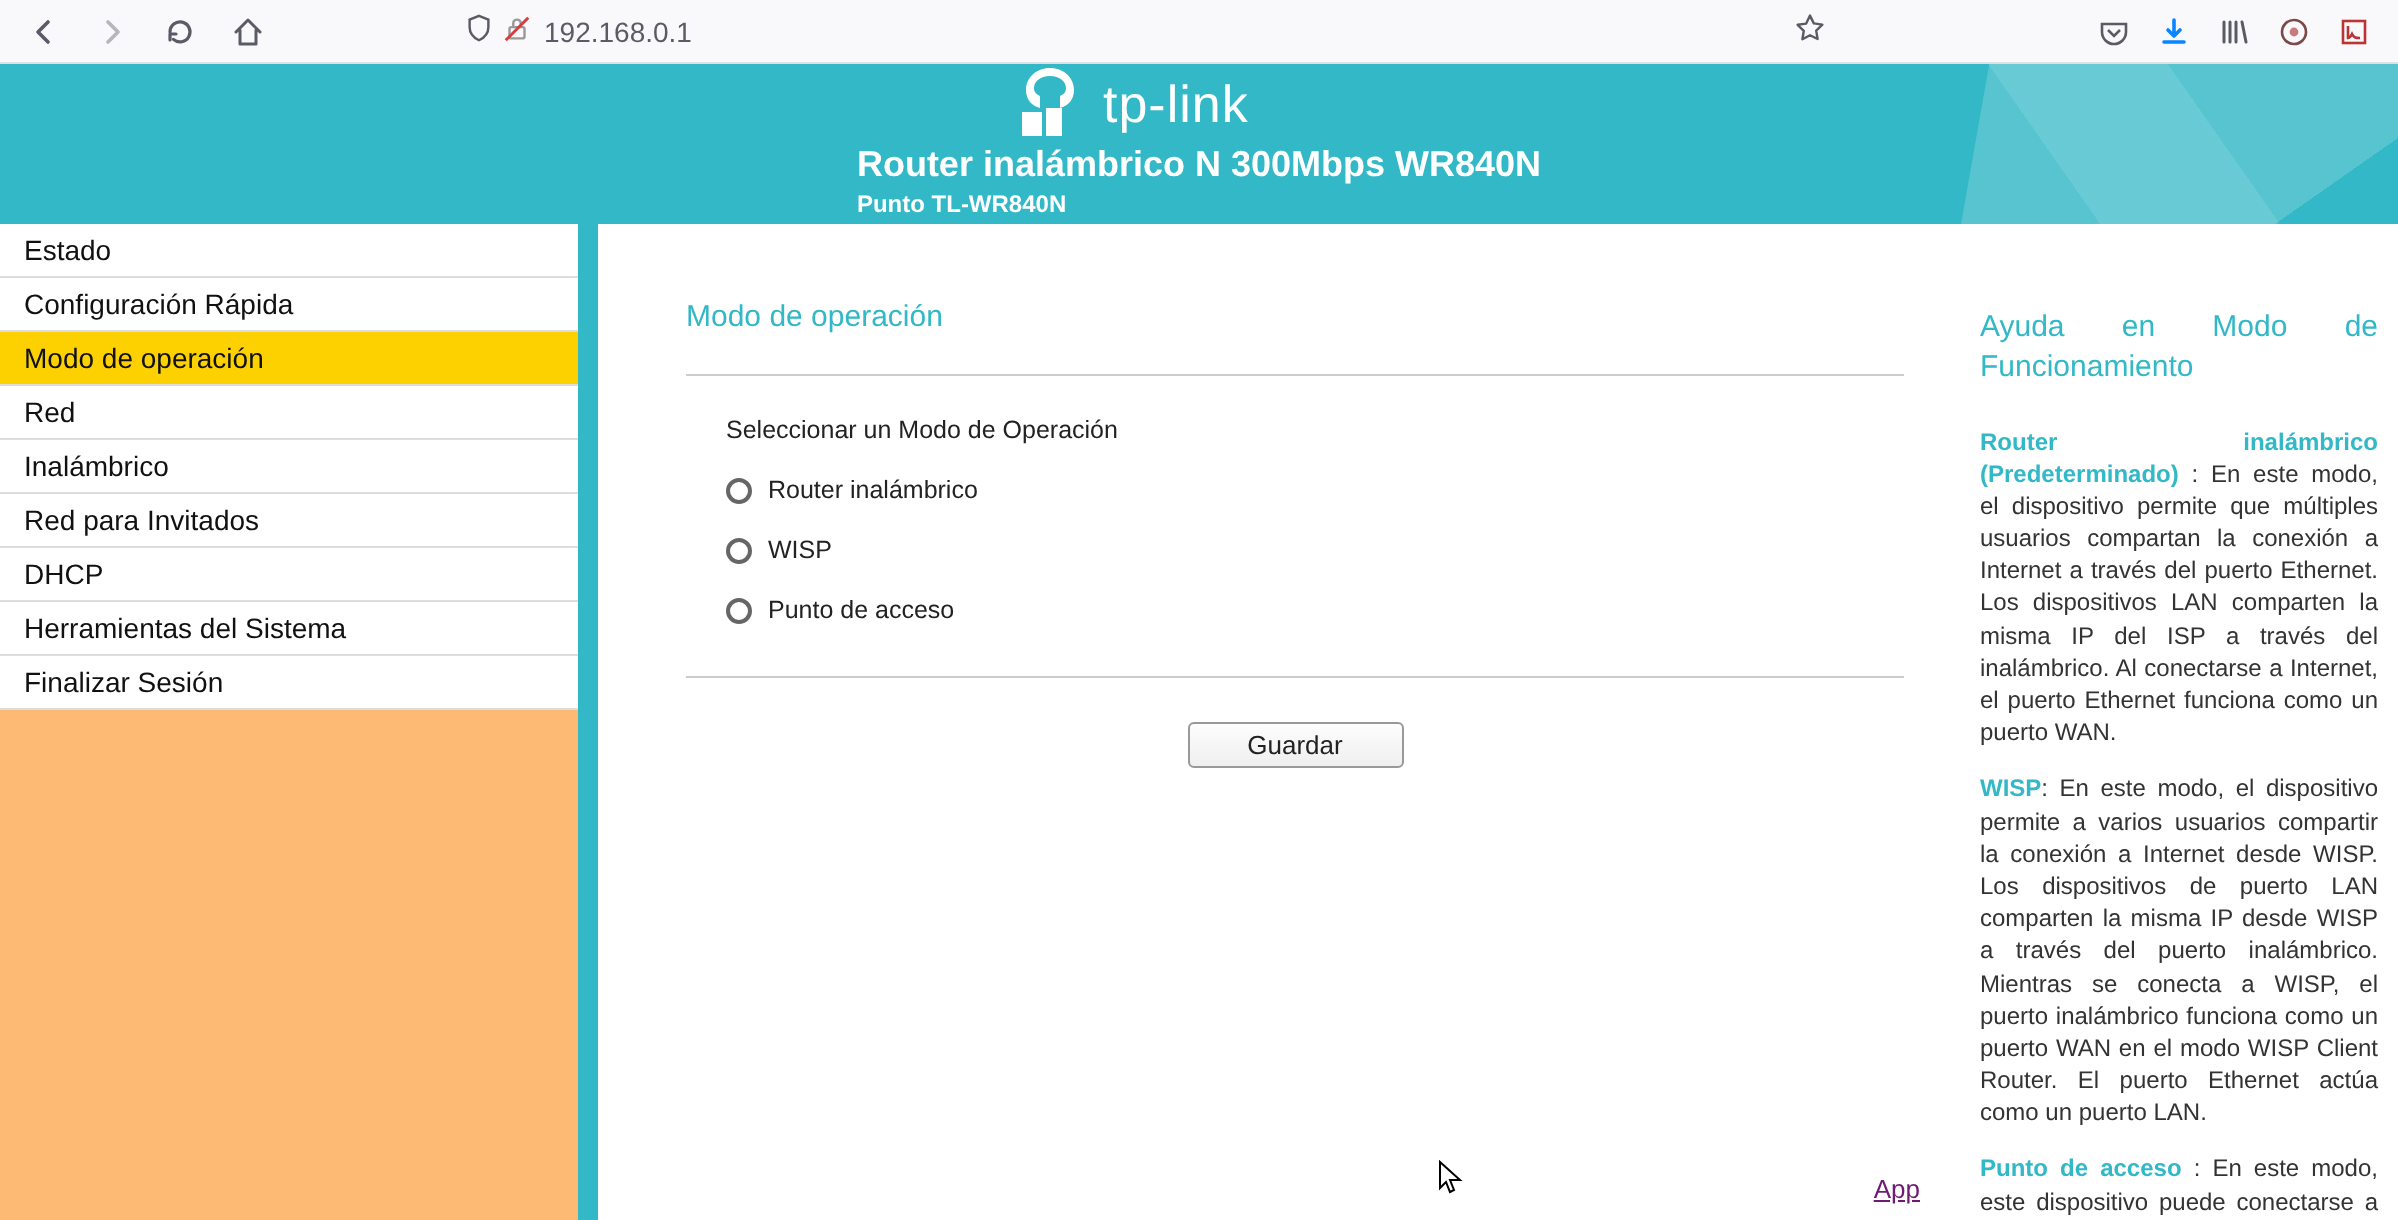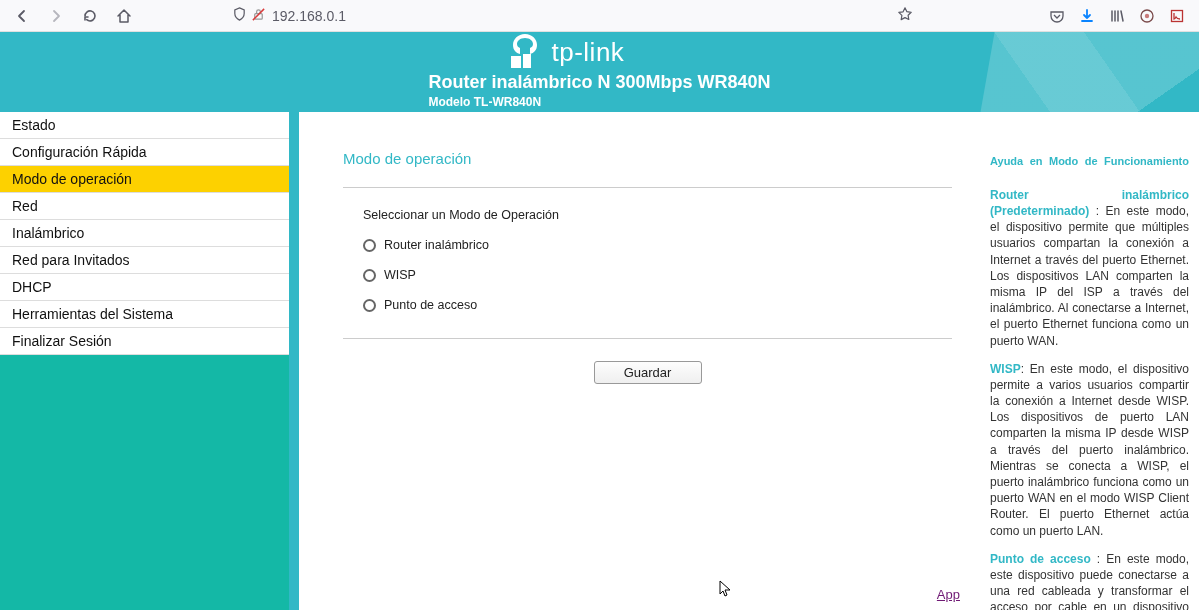--- a/index.html
+++ b/index.html
@@ -15,39 +15,39 @@
 .browser-bar .right-icons .dl { color: #0a84ff; }
 .header { height: 80px; background: #32b8c6; display: flex; align-items: center; padding: 0 20px; position: relative; overflow: hidden; flex-direction: column; }
 .header::after { content: ""; position: absolute; right: -40px; top: -30px; width: 260px; height: 260px; background: linear-gradient(135deg, rgba(255,255,255,0.18) 0%, rgba(255,255,255,0.18) 50%, transparent 50%), linear-gradient(45deg, transparent 40%, rgba(255,255,255,0.1) 40%, rgba(255,255,255,0.1) 60%, transparent 60%); transform: rotate(10deg); }
 .logo-area { display: flex; align-items: center; gap: 10px; width: 184px; }
 .logo-area .logo-text { color: #fff; font-size: 26px; font-weight: 400; letter-spacing: 0.5px; }
 .logo-mark { width: 34px; height: 40px; }
 .header-titles { margin-left: 0px; color: #fff; }
 .header-titles .title { font-size: 18px; font-weight: 700; }
 .header-titles .model { font-size: 12px; font-weight: 700; margin-top: 2px; }
 .content { display: flex; height: calc(610px - 32px - 80px); }
-.sidebar { width: 289px; background: #14b8a6; }
+.sidebar { width: 289px; background: #fdba74; }
 .sidebar .item { padding: 5px 12px; border-bottom: 1px solid #ddd; font-size: 14px; cursor: pointer; background: #fff; color: #111; }
 .sidebar .item.active { background: #fdd100; }
 .gap { width: 10px; background: #32b8c6; }
 .main { flex: 1; background: #fff; padding: 38px 32px 0 44px; position: relative; }
 .main .section-title { color: #32b8c6; font-size: 15px; font-weight: 400; margin-bottom: 20px; }
 .main hr { border: none; border-top: 1px solid #ccc; margin: 6px 0 20px; }
 .main .form-block { padding-left: 20px; }
 .main .form-label { font-size: 12.5px; color: #222; margin-bottom: 16px; }
 .radio-row { display: flex; align-items: center; gap: 8px; margin: 16px 0; font-size: 12.5px; color: #222; }
 .radio-row .radio { width: 13px; height: 13px; border: 2px solid #666; border-radius: 50%; position: relative; }
 .radio-row.selected .radio { border-color: #1e74d0; }
 .radio-row.selected .radio::after { content: ""; position: absolute; top: 1.5px; left: 1.5px; width: 6px; height: 6px; background: #1e74d0; border-radius: 50%; }
 .save-row { text-align: center; margin-top: 26px; }
 .save-row hr { margin-bottom: 22px; }
 .save-btn { display: inline-block; min-width: 108px; padding: 3px 20px; border: 1px solid #999; border-radius: 3px; background: linear-gradient(#fdfdfd, #efefef); font-size: 13px; color: #222; cursor: pointer; }
 .app-label { position: absolute; bottom: 8px; right: 24px; font-size: 13px; color: #701a75; text-decoration: underline; cursor: pointer; }
 .help { width: 215px; background: #fff; padding: 42px 10px 0 6px; font-size: 12px; color: #333; line-height: 1.35; overflow: hidden; }
-.help .help-title { color: #32b8c6; font-size: 11px; font-weight: 700; text-align: justify; text-align-last: justify; margin-bottom: 18px; }
+.help .help-title { color: #32b8c6; font-size: 15px; font-weight: 400; text-align: justify; text-align-last: justify; margin-bottom: 18px; }
 .help p { margin-bottom: 12px; text-align: justify; }
 .help .term { color: #32b8c6; font-weight: 700; }
 .cursor { position: absolute; left: 420px; top: 468px; pointer-events: none; }
 </style>
 </head>
 <body>
 
 <div class="browser-bar">
   <div class="nav-btn">
       <svg width="16" height="16" viewBox="0 0 16 16">
@@ -122,21 +122,21 @@
   <div class="logo-area">
     <svg class="logo-mark" viewBox="0 0 34 40">
       <path d="M17 2c7 0 12 5 12 11 0 5-3 8-7 9v-6c2-1 3-2 3-4 0-3-3-6-8-6s-8 3-8 6c0 2 1 3 3 4v6c-4-1-7-4-7-9 0-6 5-11 12-11z" fill="#fff"></path>
       <rect x="3" y="24" width="10" height="12" fill="#fff"></rect>
       <rect x="15" y="22" width="8" height="14" fill="#fff"></rect>
     </svg>
     <span class="logo-text">tp-link</span>
   </div>
   <div class="header-titles">
     <div class="title">Router inalámbrico N 300Mbps WR840N</div>
-    <div class="model">Modelo TL-WR840N</div>
+    <div class="model">Punto TL-WR840N</div>
   </div>
 </div>
 
 <div class="content">
   <div class="sidebar">
     <div class="item"><span>Estado</span></div>
     <div class="item"><span>Configuración Rápida</span></div>
     <div class="item active"><span>Modo de operación</span></div>
     <div class="item"><span>Red</span></div>
     <div class="item"><span>Inalámbrico</span></div>

